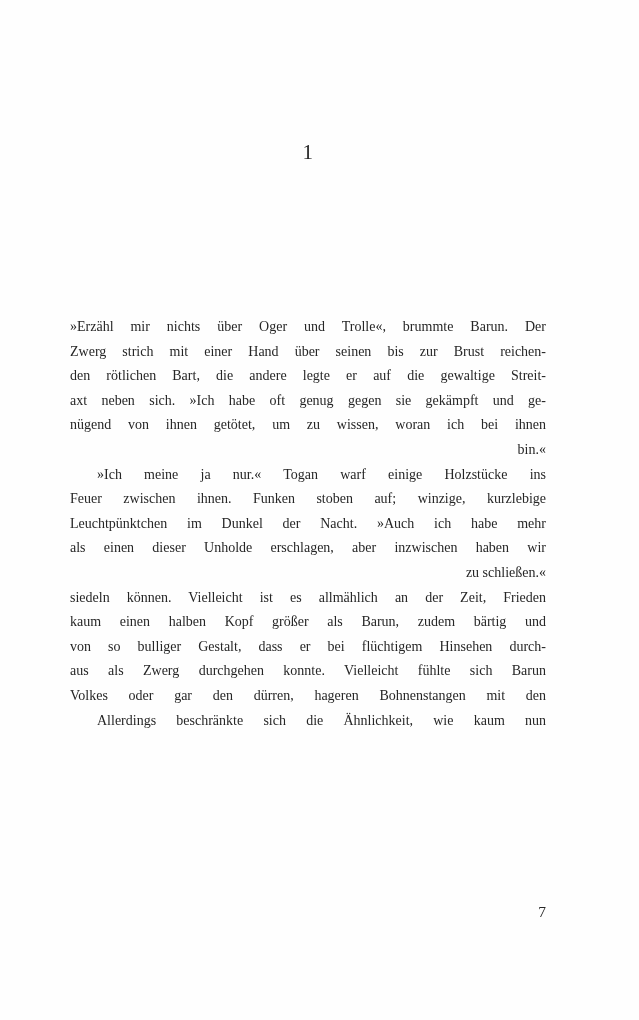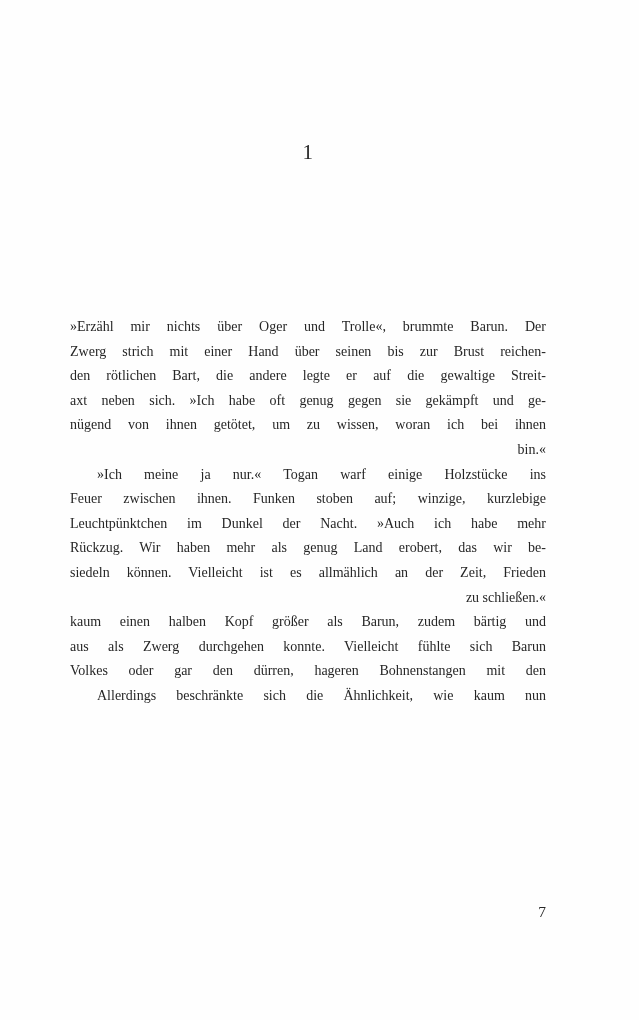--- a/index.html
+++ b/index.html
@@ -73,26 +73,27 @@
         <div class="line just">Zwerg strich mit einer Hand über seinen bis zur Brust reichen-</div>
         <div class="line just">den rötlichen Bart, die andere legte er auf die gewaltige Streit-</div>
         <div class="line just">axt neben sich. »Ich habe oft genug gegen sie gekämpft und ge-</div>
         <div class="line just">nügend von ihnen getötet, um zu wissen, woran ich bei ihnen</div>
         <div class="line">bin.«</div>
       </div>
       <div class="paragraph">
         <div class="line indent just">»Ich meine ja nur.« Togan warf einige Holzstücke ins</div>
         <div class="line just">Feuer zwischen ihnen. Funken stoben auf; winzige, kurzlebige</div>
         <div class="line just">Leuchtpünktchen im Dunkel der Nacht. »Auch ich habe mehr</div>
-        <div class="line just">Rückzug. Wir haben mehr als genug Land erobert, das wir be-</div>
+        <div class="line just">als einen dieser Unholde erschlagen, aber inzwischen haben wir</div>
+        <div class="line">zu schließen.«</div>
         <div class="line just">siedeln können. Vielleicht ist es allmählich an der Zeit, Frieden</div>
-        <div class="line">zu schließen.«</div>
       </div>
       <div class="paragraph">
         <div class="line just">kaum einen halben Kopf größer als Barun, zudem bärtig und</div>
+        <div class="line just">von so bulliger Gestalt, dass er bei flüchtigem Hinsehen durch-</div>
         <div class="line just">aus als Zwerg durchgehen konnte. Vielleicht fühlte sich Barun</div>
         <div class="line just">Volkes oder gar den dürren, hageren Bohnenstangen mit den</div>
       </div>
       <div class="paragraph">
         <div class="line indent just">Allerdings beschränkte sich die Ähnlichkeit, wie kaum nun</div>
       </div>
     </div>
 
   <div class="page-number">7</div>
 </div>

